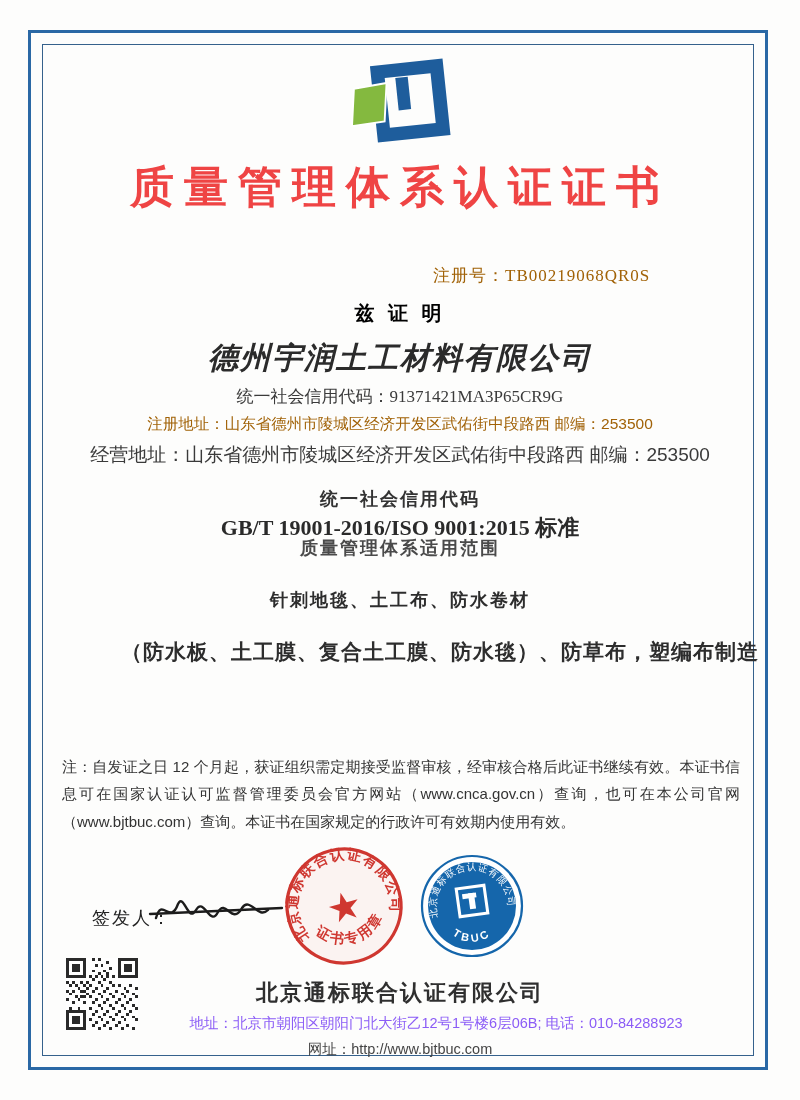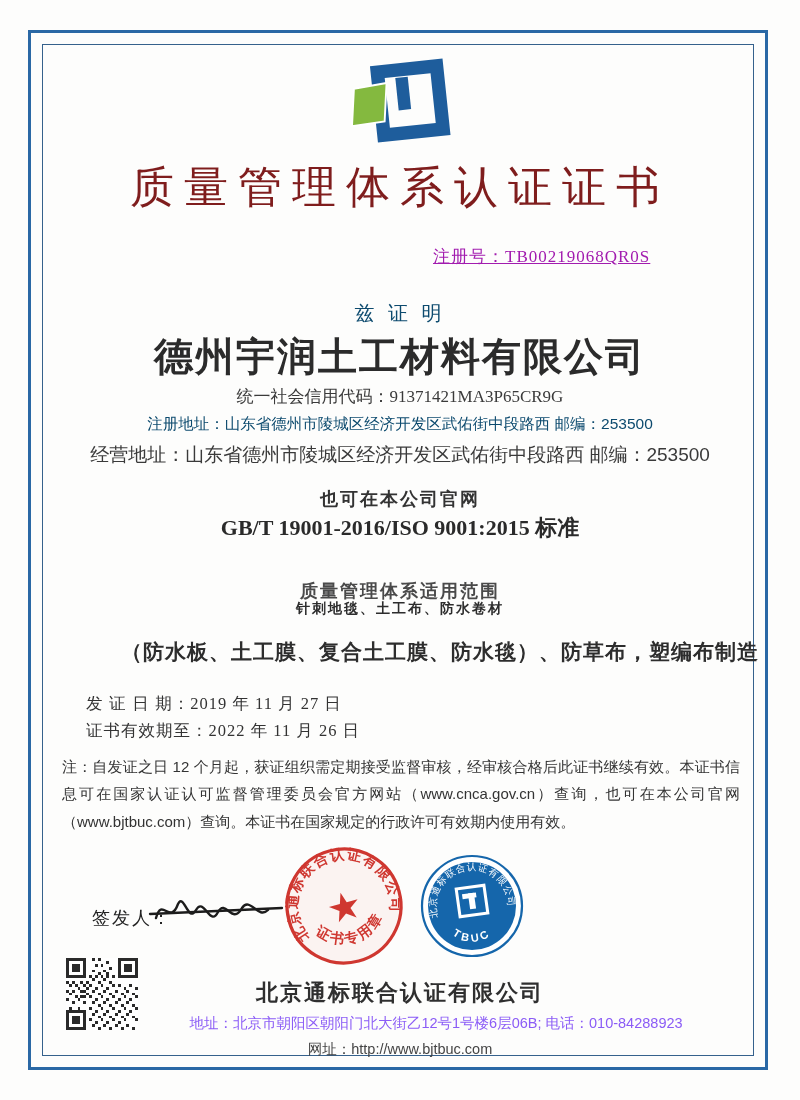--- a/index.html
+++ b/index.html
@@ -10,37 +10,37 @@
   .border-outer { position:absolute; left:28px; top:30px; width:740px; height:1040px;
                   border:3px solid #2a68a5; }
   .border-inner { position:absolute; left:11px; top:11px; right:11px; bottom:11px;
                   border:1.5px solid #35618c; }
 
   .abs { position:absolute; }
   .center-line { left:0; width:100%; text-align:center; }
 
   .logo-wrap { left:50%; top:58px; transform:translateX(-50%); }
 
-  .cert-title { top:158px; font-size:44px; font-weight:400; letter-spacing:10px;
-                color:#7f1d1d; }
+  .cert-title { top:158px; font-size:44px; font-weight:700; letter-spacing:10px;
+                color:#ef4444; }
 
-  .reg-line { left:433px; top:245px; font-size:17px; color:#a21caf; letter-spacing:1px;text-decoration:underline; }
+  .reg-line { left:433px; top:264px; font-size:17px; color:#a16207; letter-spacing:1px; }
   .serif-num { font-family:"Liberation Serif","DejaVu Serif",serif; }
 
-  .certify-heading { top:300px; font-size:20px; font-weight:400; letter-spacing:4px; color:#0c4a6e; }
-  .company-name { top:330px; font-size:39px; font-weight:700; letter-spacing:2px; color:#2b2b2b; }
+  .certify-heading { top:300px; font-size:20px; font-weight:700; letter-spacing:4px; color:#000000; }
+  .company-name { top:338px; font-size:30px; font-weight:700; letter-spacing:2px; color:#2b2b2b;font-style:italic; }
   .credit-line { top:385px; font-size:17px; color:#3a3a3a; }
-  .addr-line1 { top:414px; font-size:15.5px; color:#0c4a6e; }
+  .addr-line1 { top:414px; font-size:15.5px; color:#a16207; }
   .addr-line2 { top:442px; font-size:19px; color:#3a3a3a; }
 
   .std-intro { top:487px; font-size:18px; font-weight:700; color:#333; letter-spacing:2px; }
   .std-name { top:513px; font-size:22px; font-weight:700; color:#2a2a2a;
               font-family:"Liberation Serif","DejaVu Serif",serif; }
-  .scope-heading { top:579px; font-size:18px; font-weight:600; color:#4a4a4a; letter-spacing:2px; }
-  .scope-line1 { top:600px; font-size:14px; font-weight:700; color:#2d2d2d; letter-spacing:2px; }
+  .scope-heading { top:536px; font-size:18px; font-weight:600; color:#4a4a4a; letter-spacing:2px; }
+  .scope-line1 { top:588px; font-size:18px; font-weight:700; color:#2d2d2d; letter-spacing:2px; }
   .scope-line2 { top:638px; font-size:21px; font-weight:700; color:#2d2d2d; letter-spacing:1px;margin-left:40px; }
 
   .dates-block { left:86px; top:690px; font-size:16.5px; color:#333; line-height:27px; }
   .dates-block .row span { letter-spacing:1px; }
 
   .note-para { left:62px; top:753px; width:678px; font-size:15px; line-height:1.82;
                color:#333; text-align:justify; }
 
   .seal-red { left:283px; top:845px; width:122px; height:122px; transform:rotate(-15deg); }
   .seal-blue { left:419px; top:853px; width:106px; height:106px; }
@@ -87,34 +87,26 @@
 
   <div class="abs center-line company-name">德州宇润土工材料有限公司</div>
 
   <div class="abs center-line credit-line">
     <span>统一社会信用代码：</span><span class="serif-num">91371421MA3P65CR9G</span>
   </div>
 
   <div class="abs center-line addr-line1">注册地址：山东省德州市陵城区经济开发区武佑街中段路西  邮编：253500</div>
   <div class="abs center-line addr-line2">经营地址：山东省德州市陵城区经济开发区武佑街中段路西  邮编：253500</div>
 
-  <div class="abs center-line std-intro">也可在本公司官网</div>
+  <div class="abs center-line std-intro">统一社会信用代码</div>
   <div class="abs center-line std-name">GB/T 19001-2016/ISO 9001:2015 标准</div>
   <div class="abs center-line scope-heading">质量管理体系适用范围</div>
   <div class="abs center-line scope-line1">针刺地毯、土工布、防水卷材</div>
   <div class="abs center-line scope-line2">（防水板、土工膜、复合土工膜、防水毯）、防草布，塑编布制造</div>
 
-  <div class="abs dates-block">
-    <div class="row">
-      <span>发 证 日 期：</span><span class="serif-num">2019 年 11 月 27 日</span>
-    </div>
-    <div class="row">
-      <span>证书有效期至：</span><span class="serif-num">2022 年 11 月 26 日</span>
-    </div>
-  </div>
 
   <div class="abs note-para">注：自发证之日 12 个月起，获证组织需定期接受监督审核，经审核合格后此证书继续有效。本证书信息可在国家认证认可监督管理委员会官方网站（www.cnca.gov.cn）查询，也可在本公司官网（www.bjtbuc.com）查询。本证书在国家规定的行政许可有效期内使用有效。</div>
 
   <div class="abs seal-red">
     <svg width="122" height="122" viewBox="0 0 120 120">
       <defs>
         <path id="redTopArc" d="M 20.2,83 A 46,46 0 1 1 99.8,83" fill="none"></path>
         <path id="redBottomArc" d="M 28,82 A 42,42 0 0 0 92,82" fill="none"></path>
       </defs>
       <circle cx="60" cy="60" r="56" fill="rgba(207,55,48,0.05)" stroke="#cf3730" stroke-width="3.2"></circle>

